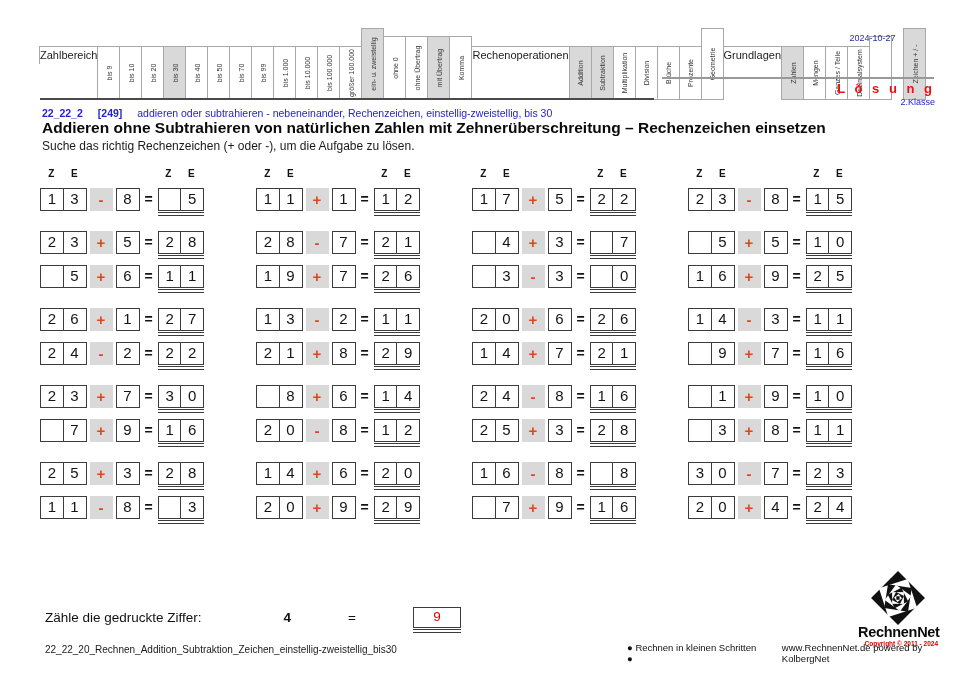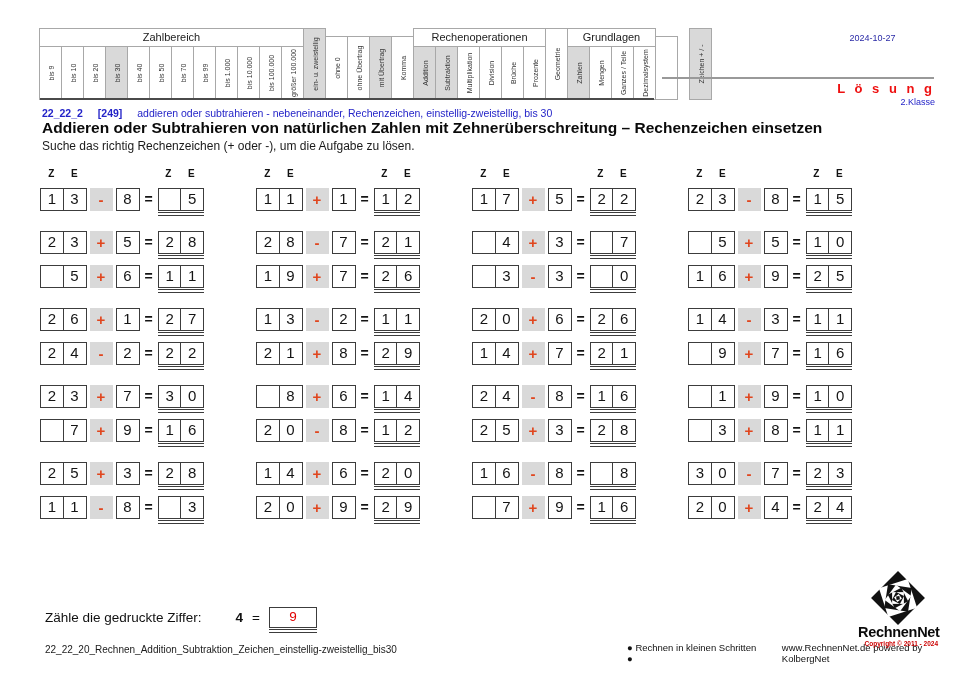--- a/index.html
+++ b/index.html
@@ -1,21 +1,21 @@
 <!DOCTYPE html>
 <html><head>
 <meta charset="utf-8">
 <style>
   html,body{margin:0;padding:0;background:#fff;}
   .page{position:relative;width:963px;height:681px;background:#fff;
         font-family:"Liberation Sans",sans-serif;overflow:hidden;color:#111;}
 
   
   .strip{position:absolute;left:40px;top:28px;display:flex;align-items:flex-end;}
-  .hgroup{display:flex;flex-direction:column;}
+  .hgroup{display:flex;}
   .gtitle{height:17px;line-height:17px;text-align:center;font-size:11px;color:#222;
           border:1px solid #a8a8a8;border-bottom:none;margin-left:-1px;background:#fff;}
   .gcells{display:flex;}
   .hcell{position:relative;flex:none;width:21px;border:1px solid #a8a8a8;margin-left:-1px;
          background:#fff;}
   .hcell.hl{background:#d9d9d9;}
   .cell-group{height:52px;}
   .cell-mid{height:62px;}
   .cell-tall{height:70px;}
   .hgap{flex:none;width:12px;height:70px;}
@@ -50,21 +50,21 @@
   .problem{display:flex;align-items:flex-start;height:29px;}
   .dbox{box-sizing:border-box;flex:none;width:24px;height:23px;border:1.5px solid #3c3c3c;
         background:#fff;text-align:center;line-height:20px;font-size:15px;color:#141414;}
   .dbox.adj{margin-left:-1.5px;}
   .opcell{box-sizing:border-box;flex:none;width:23px;height:23px;margin:0 3px;background:#d9d9d9;
           text-align:center;line-height:23px;font-size:15px;font-weight:bold;color:#e0461e;}
   .eq{flex:none;margin:0 5px;line-height:23px;font-size:14px;font-weight:600;color:#141414;}
   .result{display:inline-flex;border-bottom:4px double #3c3c3c;padding-bottom:1px;}
 
   
-  .countline{position:absolute;left:45px;top:607px;display:flex;align-items:flex-start;}
+  .countline{position:absolute;left:45px;top:607px;display:flex;align-items:flex-start;gap:48px;}
   .count-label{font-size:13.5px;color:#111;line-height:22px;}
   .count-digit{font-size:13.5px;font-weight:bold;margin-left:34px;line-height:22px;}
   .count-eq{font-size:13.5px;margin:0 9px;line-height:22px;}
   .count-result{display:inline-flex;border-bottom:4px double #3c3c3c;padding-bottom:1px;}
   .count-box{box-sizing:border-box;width:48px;height:21px;border:1.5px solid #3c3c3c;
              text-align:center;line-height:18px;font-size:13.5px;color:#e00000;}
   .fileref{position:absolute;left:45px;top:644px;font-size:10px;color:#1a1a1a;}
   .footerline{position:absolute;left:627px;top:642px;display:flex;gap:24px;font-size:9.5px;color:#111;}
 
   .logo{position:absolute;left:858px;top:570px;width:80px;text-align:right;}
@@ -190,21 +190,21 @@
   <div class="date">2024-10-27</div>
   <div class="loesung-line"></div>
   <div class="loesung">L ö s u n g</div>
   <div class="klasse">2.Klasse</div>
 
   <div class="refline">
     <span class="sp">22_22_2</span>
     <span class="sp">[249]</span>
     <span>addieren oder subtrahieren - nebeneinander, Rechenzeichen, einstellig-zweistellig, bis 30</span>
   </div>
-  <div class="maintitle">Addieren oder Subtrahieren von natürlichen Zahlen mit Zehnerüberschreitung – Rechenzeichen einsetzen</div>
+  <div class="maintitle">Addieren ohne Subtrahieren von natürlichen Zahlen mit Zehnerüberschreitung – Rechenzeichen einsetzen</div>
   <div class="subtitle">Suche das richtig Rechenzeichen (+ oder -), um die Aufgabe zu lösen.</div>
 
   <div class="problems">
     <div class="ze-row" id="ze-row">
         <div class="zeunit">
           <div class="zepair ">
             <span>Z</span>
             <span>E</span>
           </div>
           <div class="zepair second">

